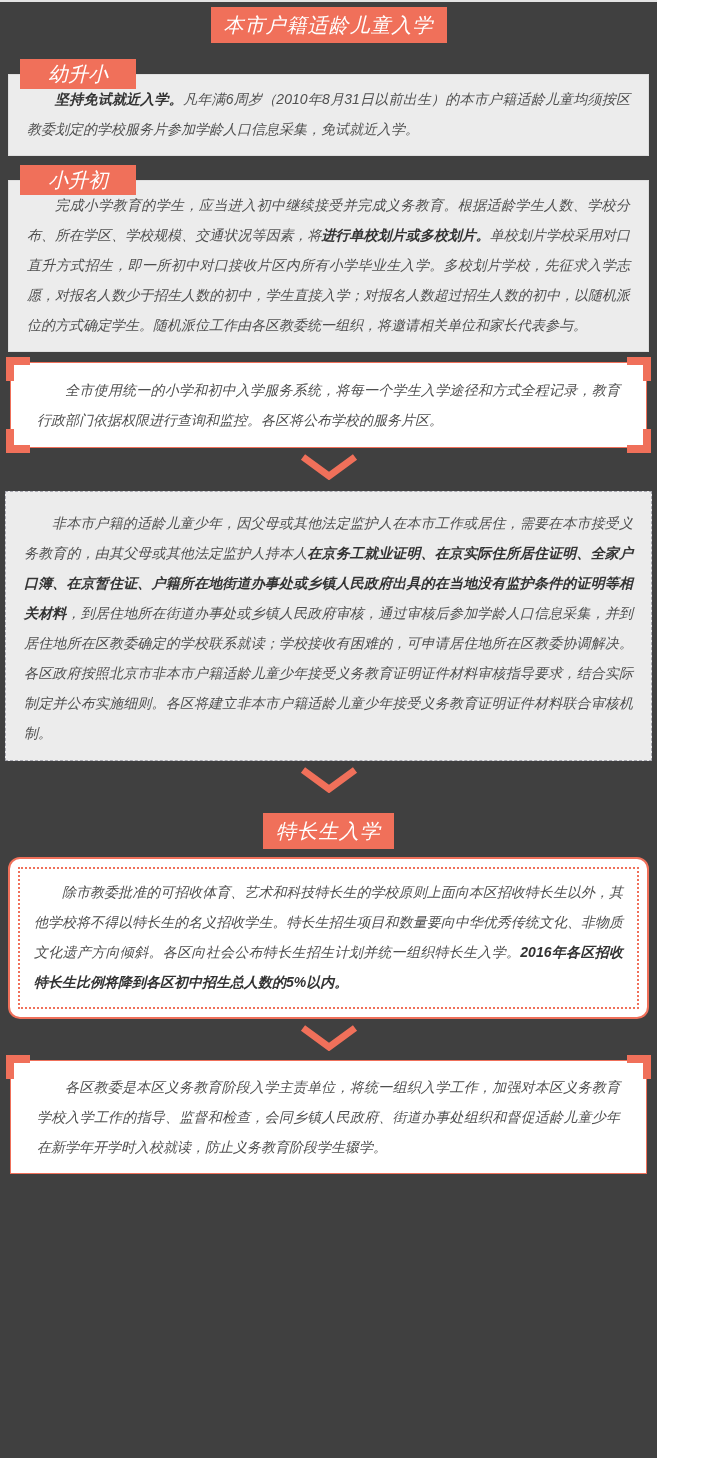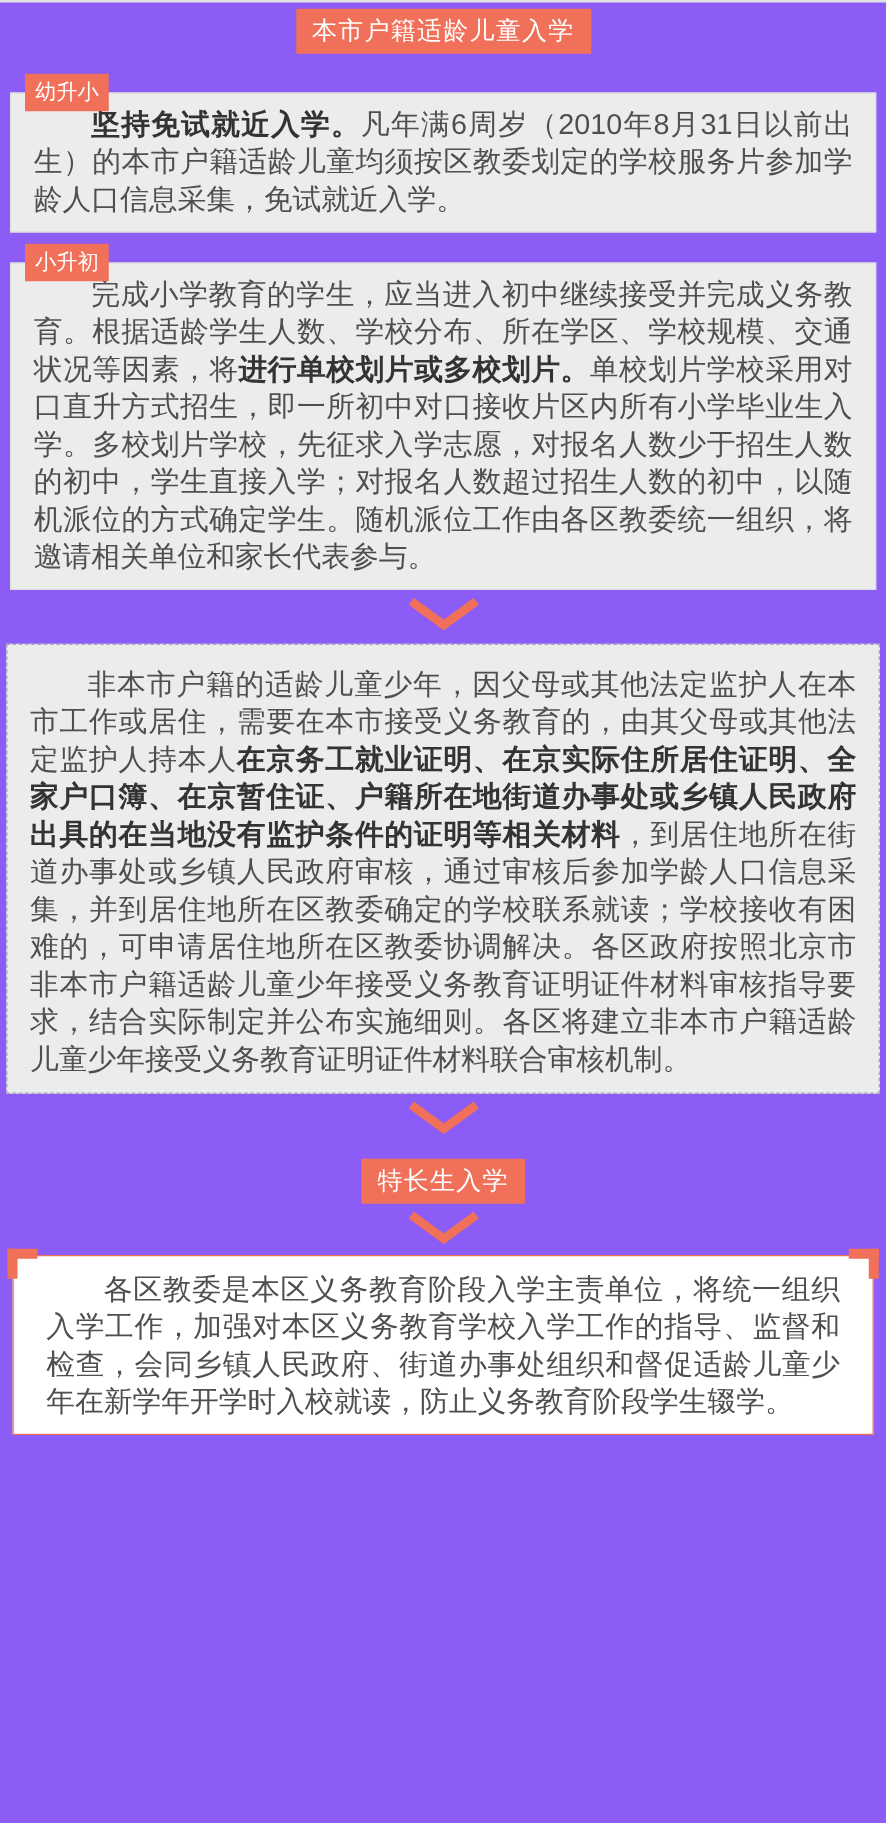--- a/index.html
+++ b/index.html
@@ -8,23 +8,24 @@
     --panel-border:#dedede;
     --dash-border:#a7a7b0;
     --text:#4f4f4f;
     --bold:#333333;
   }
   *{margin:0;padding:0;box-sizing:border-box;}
   html,body{background:#ffffff;}
   body{width:709px;font-family:"Liberation Sans","DejaVu Sans",sans-serif;}
   .page{
     position:relative;
-    width:709px;height:1458px;
+    width:657px;height:1458px;
     overflow:hidden;
-    background:#8b5cf6;
+    background:#404040;
+    font-style:italic;
   }
   .top-line{height:2px;background:#e3e3e3;width:100%;}
 
   
   .banner-row{text-align:center;}
   .banner{
     display:inline-block;
     background:var(--accent);
     color:#ffffff;
     font-size:20px;
@@ -36,33 +37,33 @@
   .banner-row.b2{margin-top:6px;}
   .banner-row.b3{margin-top:20px;}
   .banner-row.b4{margin-top:6px;}
 
   
   .tag{
     position:relative;z-index:2;
     display:inline-block;
     background:var(--accent);
     color:#ffffff;
-    font-size:17px;
+    font-size:20px;
     line-height:20px;
-    padding:5px 8px;
+    padding:5px 28px;
     border-radius:0;
     margin-left:20px;
   }
   .tag-row{margin-bottom:-15px;}
   .tag-row.t1{margin-top:16px;}
   .tag-row.t2{margin-top:9px;}
 
   
   p.body-text{
-    font-size:23px;
+    font-size:14px;
     line-height:30px;
     color:var(--text);
     text-indent:2em;
     text-align:justify;
   }
   p.body-text b{color:var(--bold);}
 
   
   .gray-box{
     margin:0 8px;
@@ -145,20 +146,27 @@
     <p class="body-text"><b>坚持免试就近入学。</b><span>凡年满6周岁（2010年8月31日以前出生）的本市户籍适龄儿童均须按区教委划定的学校服务片参加学龄人口信息采集，免试就近入学。</span></p>
   </div>
 
   <div class="tag-row t2">
     <span class="tag">小升初</span>
   </div>
   <div class="gray-box">
     <p class="body-text"><span>完成小学教育的学生，应当进入初中继续接受并完成义务教育。根据适龄学生人数、学校分布、所在学区、学校规模、交通状况等因素，将</span><b>进行单校划片或多校划片。</b><span>单校划片学校采用对口直升方式招生，即一所初中对口接收片区内所有小学毕业生入学。多校划片学校，先征求入学志愿，对报名人数少于招生人数的初中，学生直接入学；对报名人数超过招生人数的初中，以随机派位的方式确定学生。随机派位工作由各区教委统一组织，将邀请相关单位和家长代表参与。</span></p>
   </div>
 
+  <div class="bracket-box">
+    <span class="corner c-tl"></span>
+    <span class="corner c-tr"></span>
+    <span class="corner c-bl"></span>
+    <span class="corner c-br"></span>
+    <p class="body-text">全市使用统一的小学和初中入学服务系统，将每一个学生入学途径和方式全程记录，教育行政部门依据权限进行查询和监控。各区将公布学校的服务片区。</p>
+  </div>
 
   <div class="chevron">
     <svg width="62" height="27" viewBox="0 0 62 27">
         <polyline points="5,4 31,23 57,4" fill="none" stroke="#f0705a" stroke-width="7"></polyline>
       </svg>
   </div>
 
 
   <div class="dashed-box">
     <p class="body-text"><span>非本市户籍的适龄儿童少年，因父母或其他法定监护人在本市工作或居住，需要在本市接受义务教育的，由其父母或其他法定监护人持本人</span><b>在京务工就业证明、在京实际住所居住证明、全家户口簿、在京暂住证、户籍所在地街道办事处或乡镇人民政府出具的在当地没有监护条件的证明等相关材料</b><span>，到居住地所在街道办事处或乡镇人民政府审核，通过审核后参加学龄人口信息采集，并到居住地所在区教委确定的学校联系就读；学校接收有困难的，可申请居住地所在区教委协调解决。各区政府按照北京市非本市户籍适龄儿童少年接受义务教育证明证件材料审核指导要求，结合实际制定并公布实施细则。各区将建立非本市户籍适龄儿童少年接受义务教育证明证件材料联合审核机制。</span></p>
@@ -167,20 +175,25 @@
   <div class="chevron">
     <svg width="62" height="27" viewBox="0 0 62 27">
         <polyline points="5,4 31,23 57,4" fill="none" stroke="#f0705a" stroke-width="7"></polyline>
       </svg>
   </div>
 
   <div class="banner-row b3">
     <div class="banner">特长生入学</div>
   </div>
 
+  <div class="rounded-box">
+    <div class="dotted-inner">
+      <p class="body-text"><span>除市教委批准的可招收体育、艺术和科技特长生的学校原则上面向本区招收特长生以外，其他学校将不得以特长生的名义招收学生。特长生招生项目和数量要向中华优秀传统文化、非物质文化遗产方向倾斜。各区向社会公布特长生招生计划并统一组织特长生入学。</span><b>2016年各区招收特长生比例将降到各区初中招生总人数的5%以内。</b></p>
+    </div>
+  </div>
 
   <div class="chevron">
     <svg width="62" height="27" viewBox="0 0 62 27">
         <polyline points="5,4 31,23 57,4" fill="none" stroke="#f0705a" stroke-width="7"></polyline>
       </svg>
   </div>
 
 
 
   <div class="bracket-box closing">

